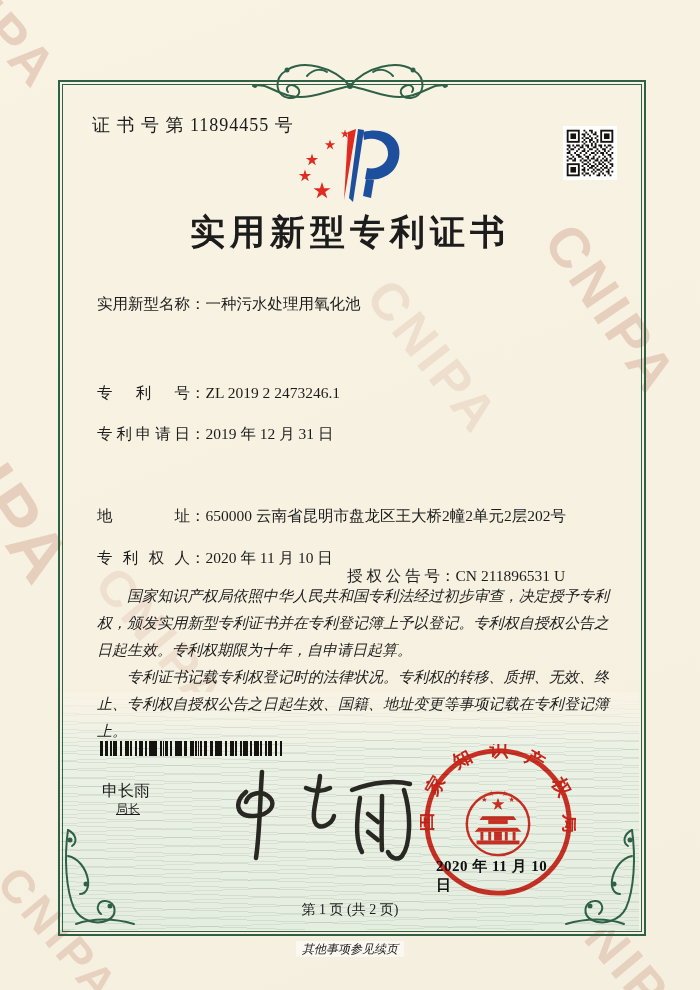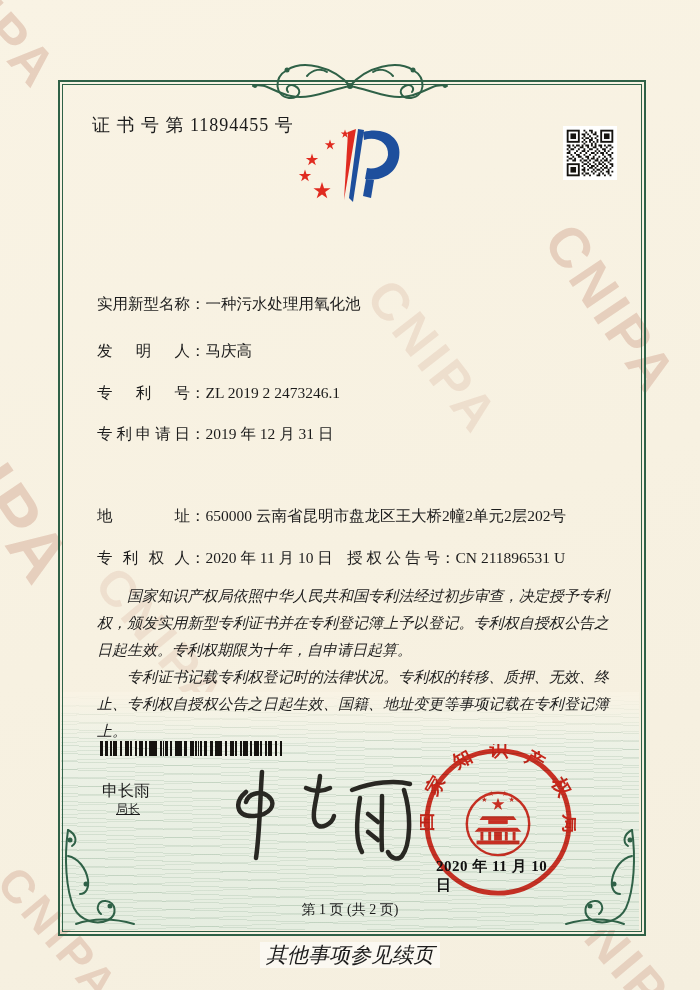--- a/index.html
+++ b/index.html
@@ -27,21 +27,21 @@
   
   .cert-no{position:absolute;left:92px;top:113px;font-size:18px;letter-spacing:1px;z-index:3;}
   .title{position:absolute;left:0;top:209px;width:700px;text-align:center;z-index:3;
          font-size:35px;font-weight:bold;letter-spacing:5px;}
   
   .field-row{position:absolute;left:97px;width:520px;font-size:15.5px;line-height:20px;z-index:3;}
   .f-label{display:inline-block;width:93px;text-align:justify;text-align-last:justify;
            vertical-align:top;}
   .f-colon{display:inline-block;vertical-align:top;}
   .f-value{display:inline-block;margin-left:0;vertical-align:top;max-width:400px;}
-  .pair2{position:absolute;left:250px;top:0;white-space:nowrap;}
+  .pair2{position:absolute;left:250px;top:18px;white-space:nowrap;}
   
   .paras{position:absolute;left:97px;top:583px;width:512px;z-index:3;
          font-size:15px;line-height:27px;font-style:italic;text-align:justify;}
   .paras p{margin:0;text-indent:2em;}
   
   .barcode{position:absolute;left:100px;top:741px;width:182px;height:15px;z-index:3;
     background:
       repeating-linear-gradient(90deg,#15130f 0 2px,rgba(0,0,0,0) 2px 5px),
       repeating-linear-gradient(90deg,#15130f 0 1px,rgba(0,0,0,0) 1px 7px),
       repeating-linear-gradient(90deg,#15130f 0 3px,rgba(0,0,0,0) 3px 13px);}
@@ -49,21 +49,21 @@
               font-family:"Liberation Sans","DejaVu Sans",sans-serif;text-decoration:underline;}
   .post-name{position:absolute;left:102px;top:781px;font-size:16px;z-index:3;
              font-family:"Liberation Sans","DejaVu Sans",sans-serif;}
   .autograph{position:absolute;left:210px;top:758px;z-index:3;}
   .seal{position:absolute;left:420px;top:744px;z-index:4;mix-blend-mode:multiply;}
   .seal-date{position:absolute;left:436px;top:857px;width:130px;font-size:15px;
              font-weight:bold;letter-spacing:.5px;color:#101010;z-index:5;}
   .page-num{position:absolute;left:0;top:901px;width:700px;text-align:center;
             font-size:14px;z-index:5;}
   .cont-note{position:absolute;left:0;top:941px;width:700px;text-align:center;
-             font-size:21px;font-style:italic;z-index:3;}
+             font-size:12px;font-style:italic;z-index:3;}
   .cont-note span{background:rgba(255,255,255,.55);padding:1px 6px;}
   .orn{position:absolute;z-index:2;}
 </style>
 </head>
 <body>
 
 <div class="page">
 
   <div class="wm" style="left:-52px;top:-78px;font-size:54px;transform:rotate(48deg);opacity:.55;">CNIPA</div>
   <div class="wm" style="left:585px;top:212px;font-size:56px;transform:rotate(56deg);opacity:.55;">CNIPA</div>
@@ -147,26 +147,24 @@
         <rect x="1" y="19" width="5" height="5"></rect>
     </g>
     <g fill="#15130f">
       <rect x="2" y="2" width="3" height="3"></rect>
         <rect x="20" y="2" width="3" height="3"></rect>
         <rect x="2" y="20" width="3" height="3"></rect>
       <path d="M9 0h1v1h-1zM12 0h2v1h-2zM10 1h1v1h-1zM13 1h1v1h-1zM15 1h1v1h-1zM8 2h2v1h-2zM11 2h1v1h-1zM14 2h2v1h-2zM9 3h1v1h-1zM12 3h1v1h-1zM16 3h1v1h-1zM8 4h1v1h-1zM10 4h2v1h-2zM13 4h1v1h-1zM15 4h1v1h-1zM9 5h1v1h-1zM12 5h2v1h-2zM16 5h1v1h-1zM8 6h1v1h-1zM10 6h1v1h-1zM12 6h1v1h-1zM14 6h1v1h-1zM16 6h1v1h-1zM9 7h1v1h-1zM13 7h1v1h-1zM15 7h1v1h-1zM0 8h2v1h-2zM3 8h1v1h-1zM5 8h2v1h-2zM8 8h1v1h-1zM10 8h2v1h-2zM13 8h1v1h-1zM15 8h1v1h-1zM17 8h2v1h-2zM20 8h1v1h-1zM22 8h2v1h-2zM1 9h1v1h-1zM4 9h1v1h-1zM7 9h2v1h-2zM11 9h1v1h-1zM14 9h2v1h-2zM18 9h1v1h-1zM21 9h1v1h-1zM24 9h1v1h-1zM0 10h1v1h-1zM2 10h2v1h-2zM6 10h1v1h-1zM9 10h1v1h-1zM12 10h2v1h-2zM16 10h1v1h-1zM19 10h2v1h-2zM23 10h1v1h-1zM1 11h1v1h-1zM5 11h1v1h-1zM8 11h2v1h-2zM11 11h1v1h-1zM15 11h1v1h-1zM17 11h1v1h-1zM20 11h1v1h-1zM22 11h1v1h-1zM0 12h2v1h-2zM4 12h1v1h-1zM7 12h1v1h-1zM10 12h1v1h-1zM13 12h2v1h-2zM16 12h1v1h-1zM18 12h2v1h-2zM21 12h1v1h-1zM24 12h1v1h-1zM2 13h1v1h-1zM5 13h2v1h-2zM9 13h1v1h-1zM12 13h1v1h-1zM15 13h1v1h-1zM19 13h1v1h-1zM22 13h2v1h-2zM0 14h1v1h-1zM3 14h1v1h-1zM6 14h2v1h-2zM10 14h2v1h-2zM14 14h1v1h-1zM17 14h1v1h-1zM20 14h1v1h-1zM23 14h1v1h-1zM1 15h2v1h-2zM4 15h1v1h-1zM8 15h1v1h-1zM11 15h1v1h-1zM13 15h2v1h-2zM16 15h1v1h-1zM19 15h1v1h-1zM21 15h1v1h-1zM24 15h1v1h-1zM0 16h1v1h-1zM3 16h2v1h-2zM7 16h1v1h-1zM9 16h2v1h-2zM12 16h1v1h-1zM15 16h2v1h-2zM18 16h1v1h-1zM20 16h2v1h-2zM23 16h1v1h-1zM8 17h1v1h-1zM11 17h1v1h-1zM14 17h1v1h-1zM17 17h1v1h-1zM19 17h1v1h-1zM22 17h1v1h-1zM9 18h2v1h-2zM12 18h1v1h-1zM15 18h1v1h-1zM17 18h2v1h-2zM20 18h1v1h-1zM23 18h2v1h-2zM8 19h1v1h-1zM11 19h1v1h-1zM13 19h2v1h-2zM16 19h1v1h-1zM19 19h1v1h-1zM21 19h1v1h-1zM24 19h1v1h-1zM9 20h1v1h-1zM12 20h2v1h-2zM15 20h1v1h-1zM18 20h1v1h-1zM20 20h2v1h-2zM23 20h1v1h-1zM8 21h2v1h-2zM11 21h1v1h-1zM14 21h1v1h-1zM16 21h2v1h-2zM19 21h1v1h-1zM22 21h1v1h-1zM9 22h1v1h-1zM13 22h1v1h-1zM15 22h1v1h-1zM18 22h1v1h-1zM21 22h2v1h-2zM24 22h1v1h-1zM8 23h1v1h-1zM10 23h2v1h-2zM14 23h1v1h-1zM17 23h1v1h-1zM19 23h1v1h-1zM22 23h1v1h-1zM9 24h1v1h-1zM12 24h1v1h-1zM16 24h2v1h-2zM20 24h1v1h-1zM23 24h1v1h-1z"></path>
     </g>
   </svg>
 
+  <div class="title">实用新型专利证书</div>
 
   <div class="field-row" style="top:294px;">
     <span class="f-label">实用新型名称</span><span class="f-colon">：</span><span class="f-value">一种污水处理用氧化池</span>
-  </div>
-  <div class="field-row" style="top:341px;">
-    <span class="f-label">发明人</span><span class="f-colon">：</span><span class="f-value">马庆高</span>
   </div>
   <div class="field-row" style="top:383px;">
     <span class="f-label">专利号</span><span class="f-colon">：</span><span class="f-value">ZL 2019 2 2473246.1</span>
   </div>
   <div class="field-row" style="top:424px;">
     <span class="f-label">专利申请日</span><span class="f-colon">：</span><span class="f-value">2019 年 12 月 31 日</span>
   </div>
   <div class="field-row" style="top:506px;">
     <span class="f-label">地址</span><span class="f-colon">：</span><span class="f-value">650000 云南省昆明市盘龙区王大桥2幢2单元2层202号</span>
   </div>

